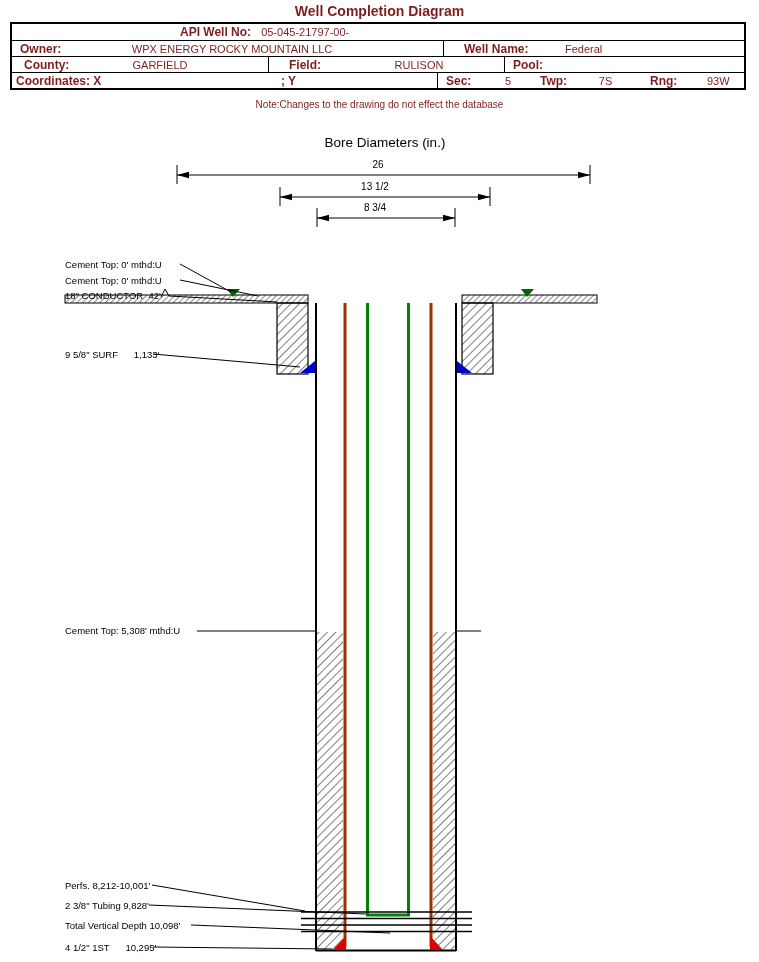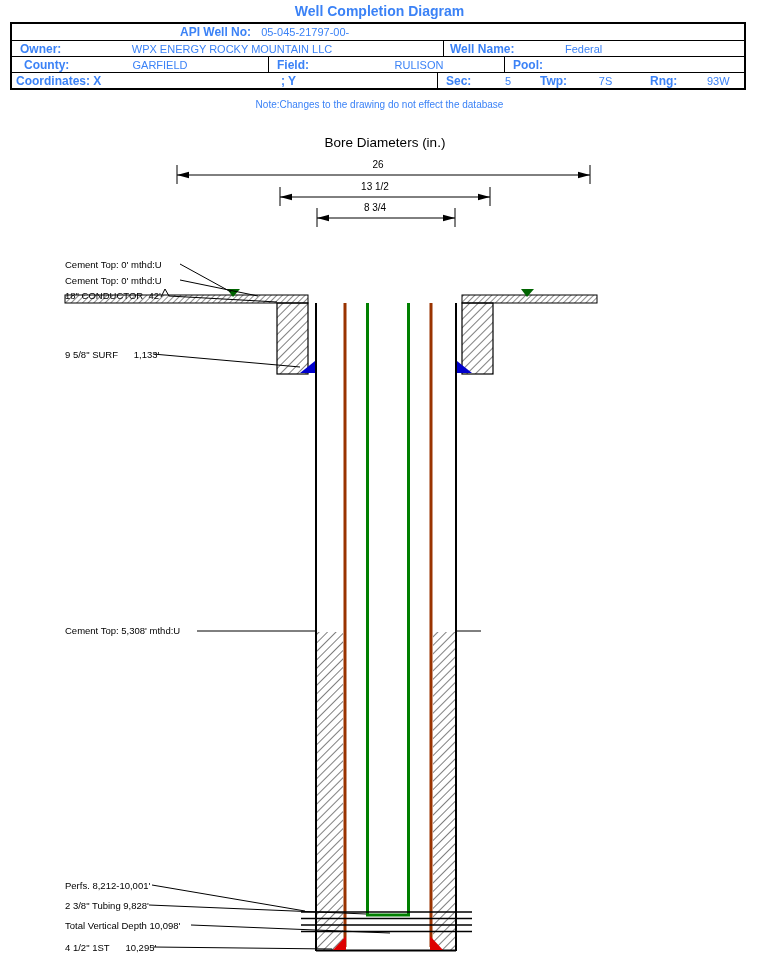--- a/index.html
+++ b/index.html
@@ -1,19 +1,19 @@
 <!DOCTYPE html>
 <html><head>
 <meta charset="utf-8">
 <style>
   * { box-sizing: border-box; }
   body { margin:0; background:#ffffff; }
   #page {
     position:relative; width:759px; height:962px;
-    font-family:"Liberation Sans", sans-serif; color:#3b82f6; overflow:hidden; background:#fff;
+    font-family:"Liberation Sans", sans-serif; color:#7f1d1d; overflow:hidden; background:#fff;
   }
   .title {
     position:absolute; top:3px; left:0; width:100%;
     text-align:center; font-size:14px; font-weight:bold;
   }
   .info-table {
     position:absolute; top:22px; left:10px; width:736px;
     border:2px solid #000;
   }
   .row { display:flex; align-items:stretch; height:16px; }
@@ -44,28 +44,28 @@
 
   <div class="info-table">
     <div class="row" style="padding-left:168px">
       <span class="cell lbl">API Well No:</span>
       <span class="cell val" style="margin-left:10px">05-045-21797-00-</span>
     </div>
     <div class="row">
       <span class="cell lbl" style="width:80px;padding-left:8px">Owner:</span>
       <span class="cell val center" style="width:280px">WPX ENERGY ROCKY MOUNTAIN LLC</span>
       <span class="cell" style="width:71px"></span>
-      <span class="cell lbl bl" style="width:100px;padding-left:6px">Well Name:</span>
+      <span class="cell lbl bl" style="width:100px;padding-left:20px">Well Name:</span>
       <span class="cell val" style="flex:1;padding-left:22px">Federal</span>
     </div>
     <div class="row">
       <span class="cell lbl" style="width:82px;padding-left:12px">County:</span>
       <span class="cell val center" style="width:132px">GARFIELD</span>
       <span class="cell" style="width:42px"></span>
-      <span class="cell lbl bl" style="width:100px;padding-left:8px">Field:</span>
+      <span class="cell lbl bl" style="width:100px;padding-left:20px">Field:</span>
       <span class="cell val center" style="width:102px">RULISON</span>
       <span class="cell" style="width:34px"></span>
       <span class="cell lbl bl" style="flex:1;padding-left:8px">Pool:</span>
     </div>
     <div class="row">
       <span class="cell lbl" style="width:265px;padding-left:4px">Coordinates: X</span>
       <span class="cell lbl" style="width:160px;padding-left:4px">; Y</span>
       <span class="cell lbl bl" style="width:51px;padding-left:8px">Sec:</span>
       <span class="cell val center" style="width:40px">5</span>
       <span class="cell lbl" style="width:55px;padding-left:12px">Twp:</span>

